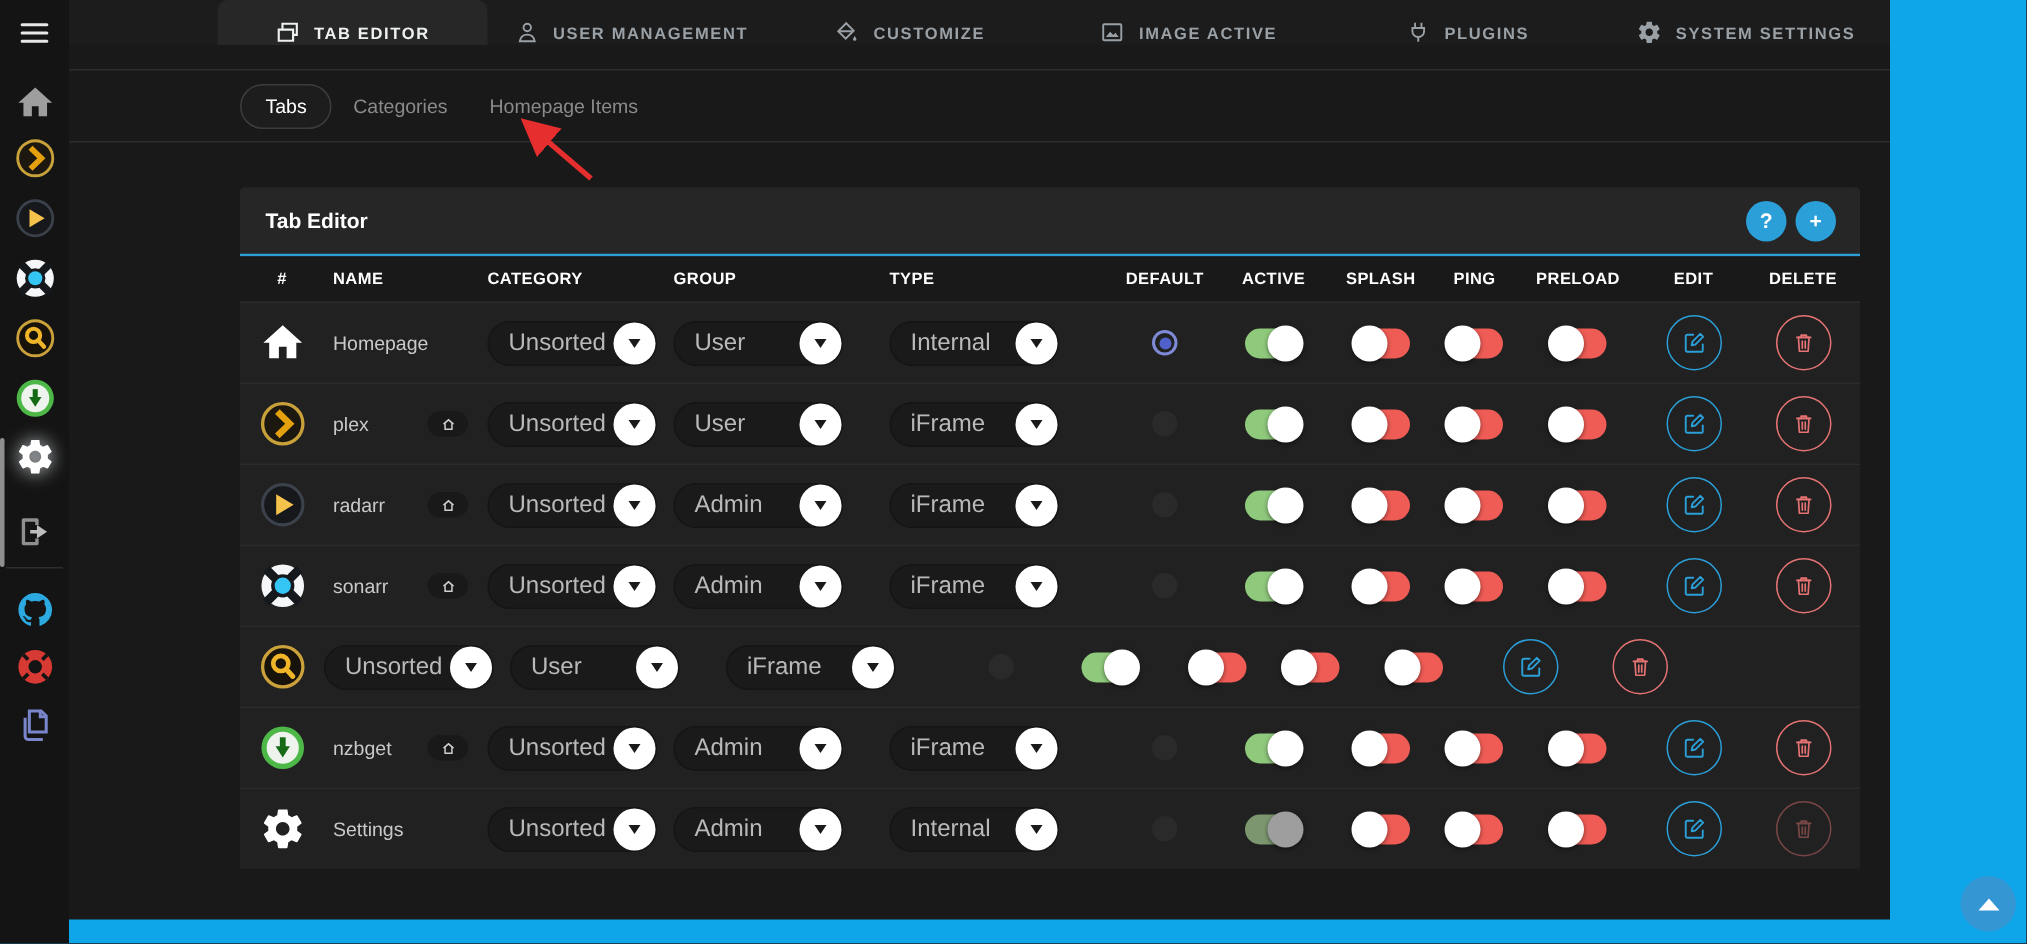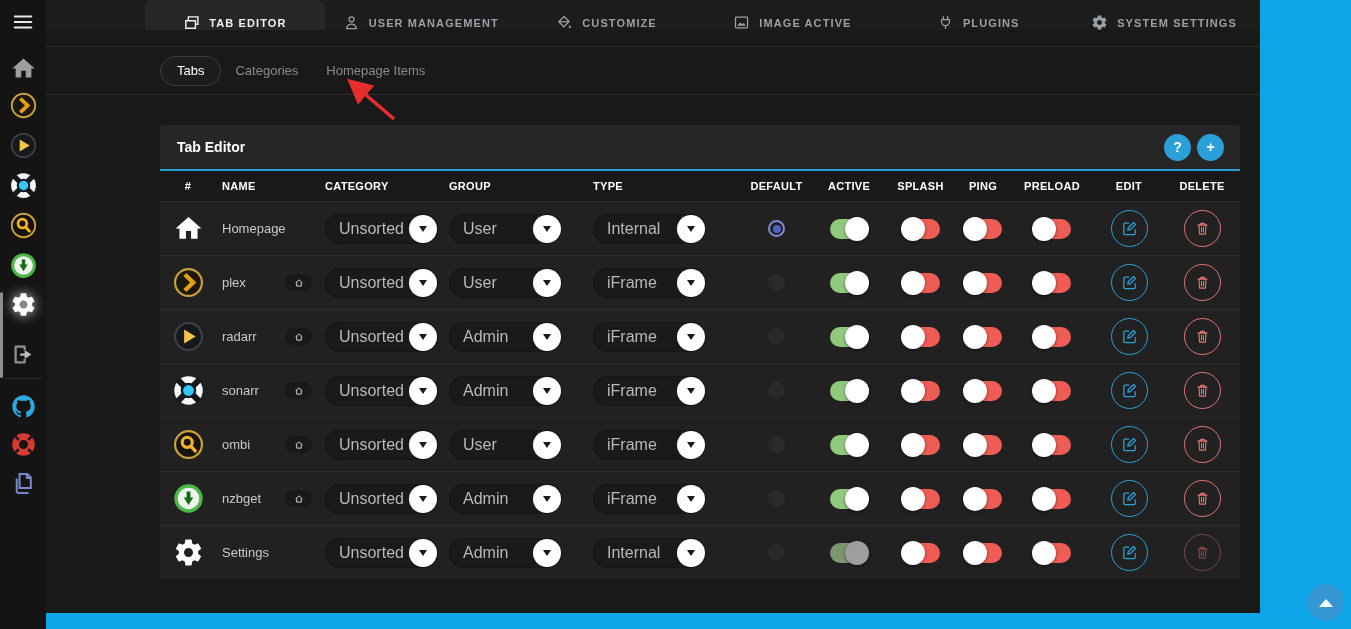--- a/index.html
+++ b/index.html
@@ -604,29 +604,20 @@
             <div class="trow">
               <div class="cell c0 center">
                 <span class="app-icon">
                   <svg viewBox="0 0 24 24">
                     <circle cx="12" cy="12" r="10.4" fill="#18130a" stroke="#caa13b" stroke-width="1.7"></circle>
                     <circle cx="11" cy="10.3" r="3.9" fill="none" stroke="#f0b429" stroke-width="2.4"></circle>
                     <path d="M13.9 13.4 17.2 17" stroke="#f0b429" stroke-width="2.6" stroke-linecap="round"></path>
                   </svg>
                 </span>
               </div>
-              <div class="cell c1 pl6">
-                <span class="row-name">ombi</span>
-                <span class="home-badge">
-                  <svg viewBox="0 0 24 24" fill="none" stroke="currentColor" stroke-width="2.4">
-                    <path d="M4 11.5 12 4.5l8 7"></path>
-                    <path d="M6.5 10v9.5h11V10"></path>
-                  </svg>
-                </span>
-              </div>
               <div class="cell c2">
                 <div class="fselect">
                   <span class="fval">Unsorted</span>
                   <span class="fcap">
                     <i class="caret"></i>
                   </span>
                 </div>
               </div>
               <div class="cell c3 pl4">
                 <div class="fselect">

